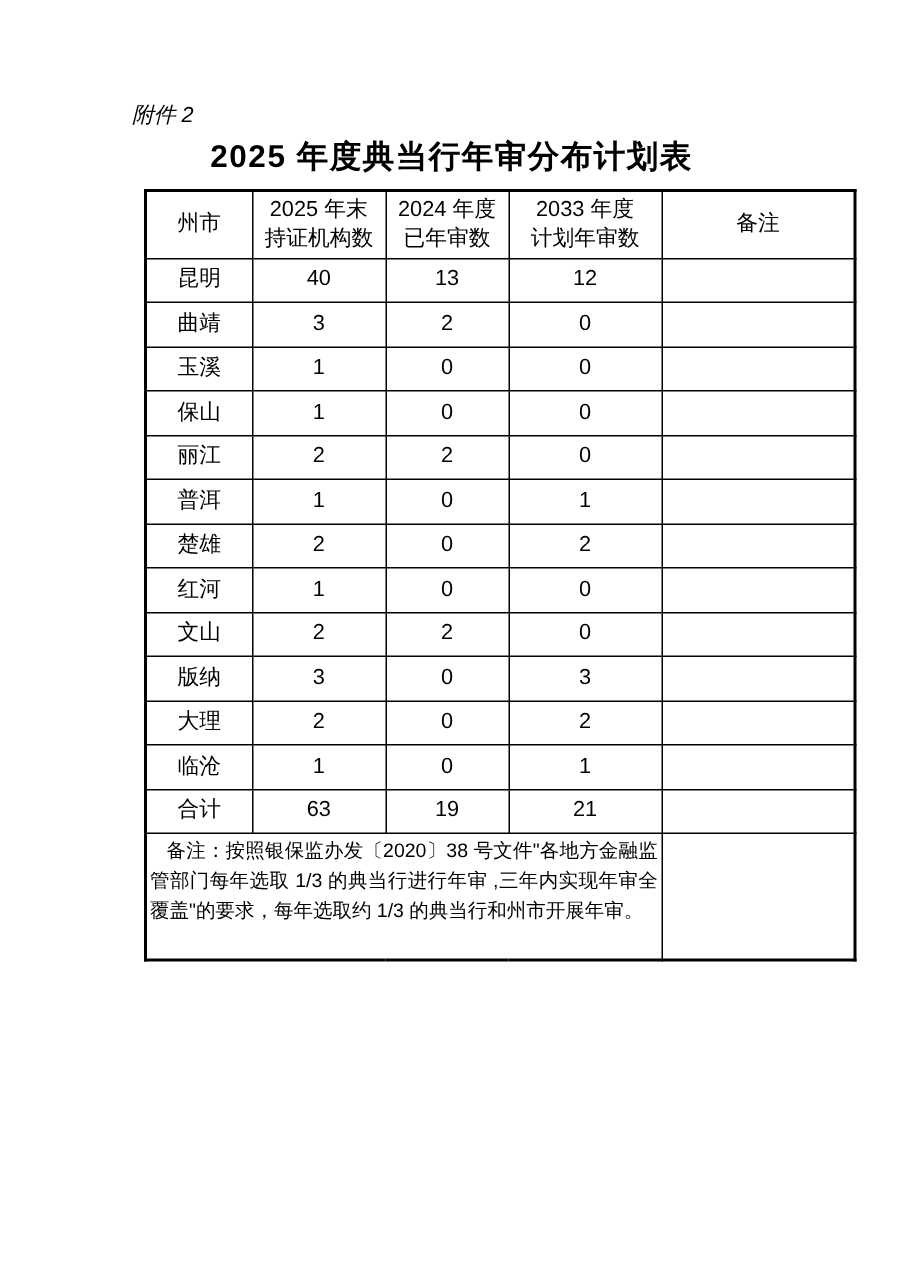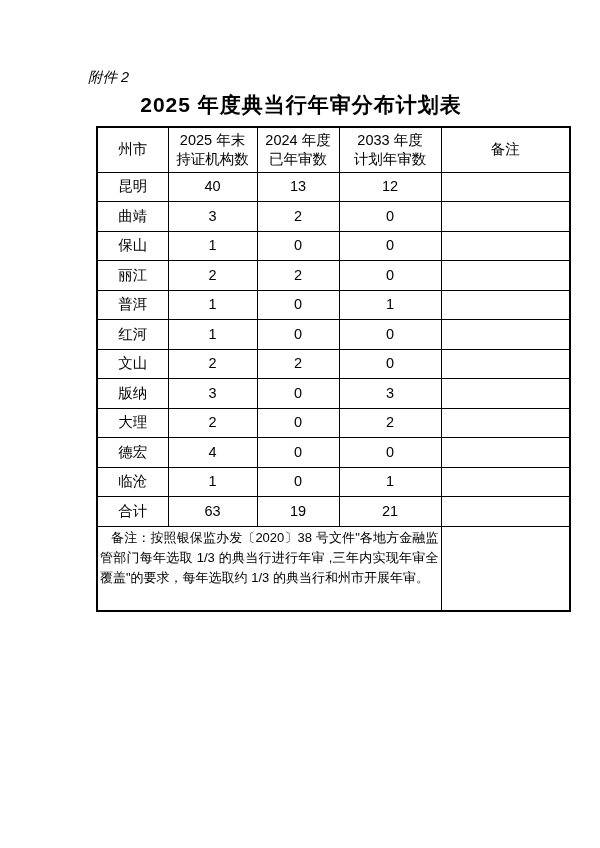--- a/index.html
+++ b/index.html
@@ -122,38 +122,52 @@
           <td></td>
         </tr>
         <tr>
           <td>曲靖</td>
           <td>3</td>
           <td>2</td>
           <td>0</td>
           <td></td>
         </tr>
         <tr>
+          <td>玉溪</td>
+          <td>1</td>
+          <td>0</td>
+          <td>0</td>
+          <td></td>
+        </tr>
+        <tr>
           <td>保山</td>
           <td>1</td>
           <td>0</td>
           <td>0</td>
           <td></td>
         </tr>
         <tr>
           <td>丽江</td>
           <td>2</td>
           <td>2</td>
           <td>0</td>
           <td></td>
         </tr>
         <tr>
           <td>普洱</td>
           <td>1</td>
           <td>0</td>
           <td>1</td>
+          <td></td>
+        </tr>
+        <tr>
+          <td>楚雄</td>
+          <td>2</td>
+          <td>0</td>
+          <td>2</td>
           <td></td>
         </tr>
         <tr>
           <td>红河</td>
           <td>1</td>
           <td>0</td>
           <td>0</td>
           <td></td>
         </tr>
         <tr>
@@ -168,27 +182,20 @@
           <td>3</td>
           <td>0</td>
           <td>3</td>
           <td></td>
         </tr>
         <tr>
           <td>大理</td>
           <td>2</td>
           <td>0</td>
           <td>2</td>
-          <td></td>
-        </tr>
-        <tr>
-          <td>德宏</td>
-          <td>4</td>
-          <td>0</td>
-          <td>0</td>
           <td></td>
         </tr>
         <tr>
           <td>临沧</td>
           <td>1</td>
           <td>0</td>
           <td>1</td>
           <td></td>
         </tr>
         <tr>

